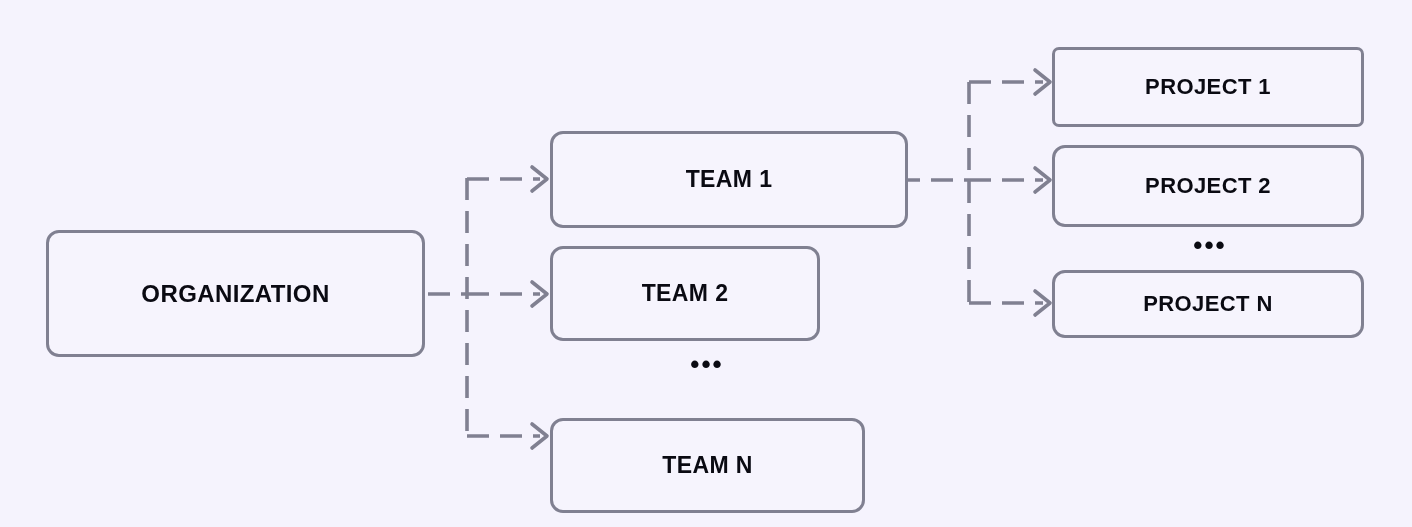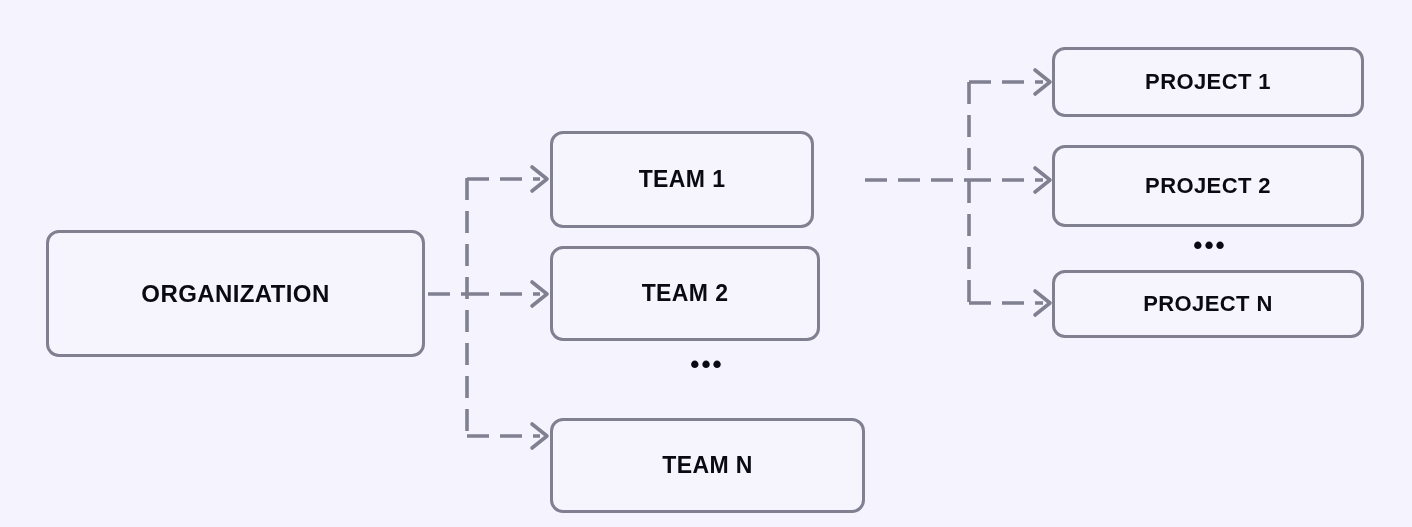--- a/index.html
+++ b/index.html
@@ -42,24 +42,24 @@
   }
   .node-label {
     display: block;
     text-align: center;
     line-height: 1;
   }
   #node-organization {
     left: 46px;  top: 230px;  width: 379px; height: 127px;
     font-size: 24px;
   }
-  #node-team-1 { left: 550px; top: 131px; width: 264px; height: 97px; font-size: 23px; }
+  #node-team-1 { left: 550px; top: 131px; width: 358px; height: 97px; font-size: 23px; }
   #node-team-2 { left: 550px; top: 246px; width: 270px; height: 95px; font-size: 23px; }
   #node-team-n { left: 550px; top: 390px; width: 315px; height: 95px; font-size: 23px; margin-top: 28px; }
-  #node-project-1 { left: 1052px; top: 47px;  width: 312px; height: 70px; font-size: 22px; }
+  #node-project-1 { left: 1052px; top: 47px;  width: 312px; height: 80px; font-size: 22px; border-radius: 7px; }
   #node-project-2 { left: 1052px; top: 145px; width: 312px; height: 82px; font-size: 22px; }
   #node-project-n { left: 1052px; top: 270px; width: 312px; height: 68px; font-size: 22px; }
 
   .ellipsis {
     position: absolute;
     color: #0a0a12;
     font-weight: bold;
     font-size: 26px;
     line-height: 1;
     letter-spacing: 2px;

